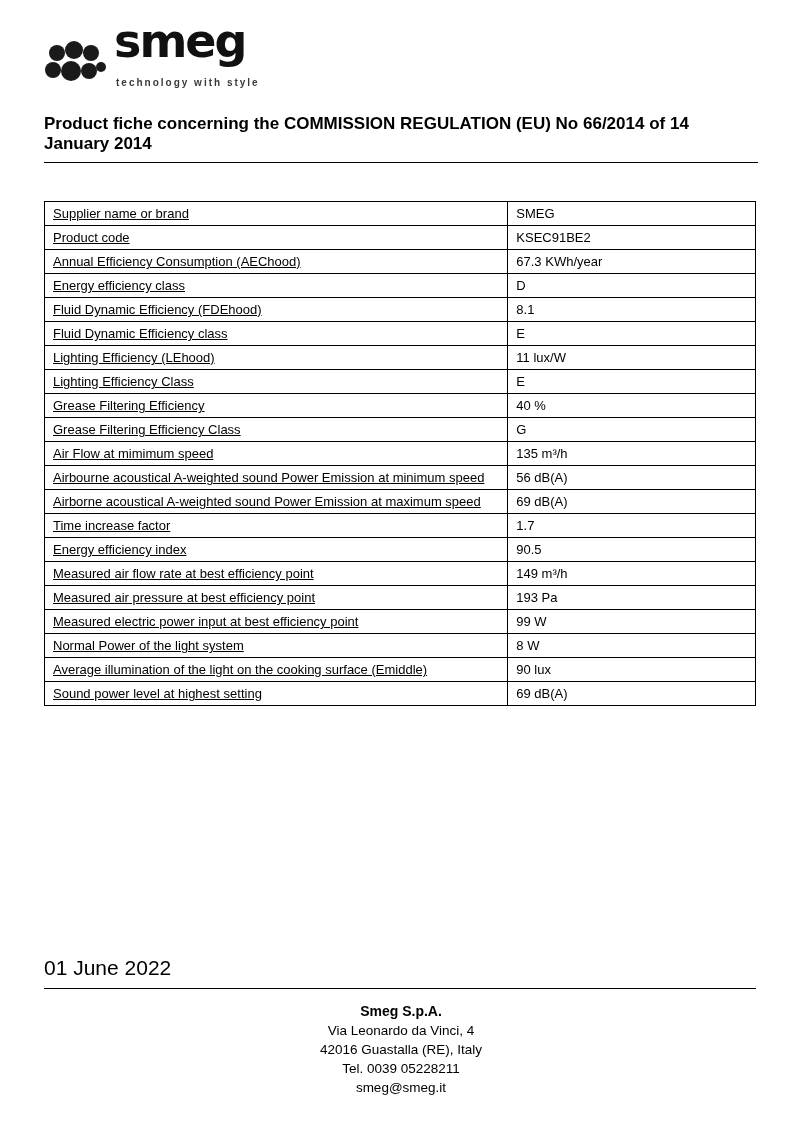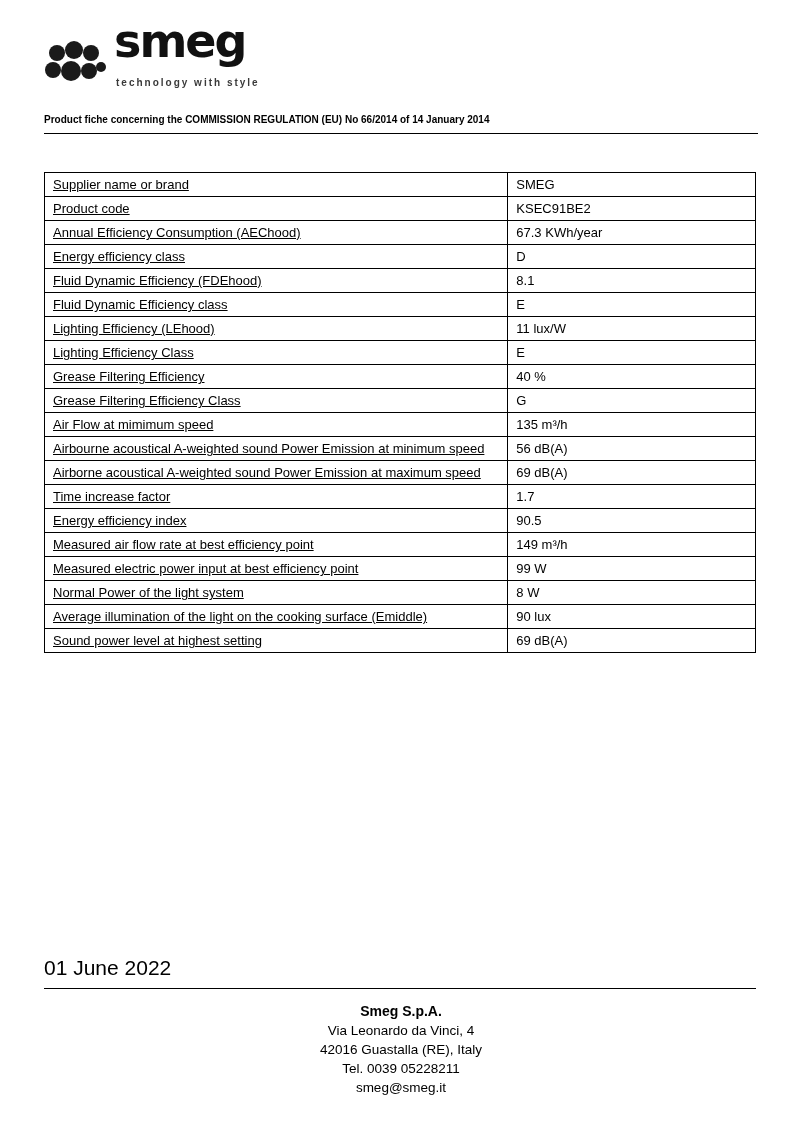--- a/index.html
+++ b/index.html
@@ -43,21 +43,21 @@
   .logo-tagline {
     font-size: 10px;
     letter-spacing: 2px;
     color: #3a3a3a;
     font-weight: bold;
     margin-top: 17px;
     padding-left: 2px;
   }
   
   .doc-title {
-    font-size: 10px;
+    font-size: 17px;
     font-weight: bold;
     margin-bottom: 8px;
   }
   .title-rule {
     border: none;
     border-top: 1.5px solid #000;
     margin-bottom: 38px;
   }
   
   table.fiche {
@@ -183,20 +183,24 @@
         </tr>
         <tr>
           <td class="label-cell">Energy efficiency index</td>
           <td class="value-cell">90.5</td>
         </tr>
         <tr>
           <td class="label-cell">Measured air flow rate at best efficiency point</td>
           <td class="value-cell">149 m³/h</td>
         </tr>
         <tr>
+          <td class="label-cell">Measured air pressure at best efficiency point</td>
+          <td class="value-cell">193 Pa</td>
+        </tr>
+        <tr>
           <td class="label-cell">Measured electric power input at best efficiency point</td>
           <td class="value-cell">99 W</td>
         </tr>
         <tr>
           <td class="label-cell">Normal Power of the light system</td>
           <td class="value-cell">8 W</td>
         </tr>
         <tr>
           <td class="label-cell">Average illumination of the light on the cooking surface (Emiddle)</td>
           <td class="value-cell">90 lux</td>

